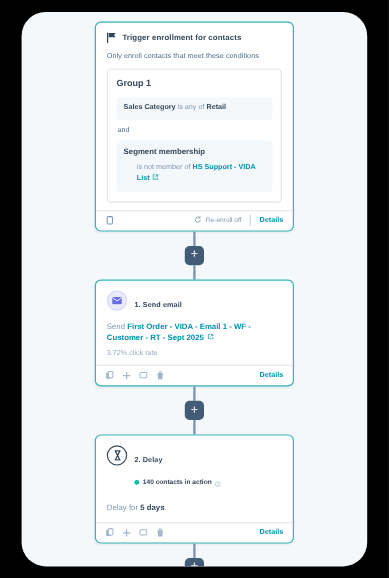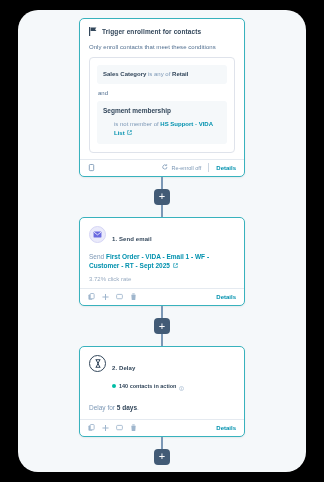--- a/index.html
+++ b/index.html
@@ -246,20 +246,21 @@
               <rect x="0" y="0" width="1.2" height="9" fill="#33475b"></rect>
               <path d="M1.6 0.5 L7.4 0.5 L6.1 2.3 L7.4 4.1 L1.6 4.1 Z" fill="#33475b"></path>
             </svg>
           </span>
           <span class="trigger-title">Trigger enrollment for contacts</span>
         </div>
 
         <div class="subtle">Only enroll contacts that meet these conditions</div>
 
         <div class="group-box">
+          <div class="group-title">Group 1</div>
 
           <div class="cond-pill">
             <b>Sales Category</b>
             <span>is any of</span>
             <b>Retail</b>
           </div>
 
           <div class="and-row">and</div>
 
           <div class="cond-pill">

